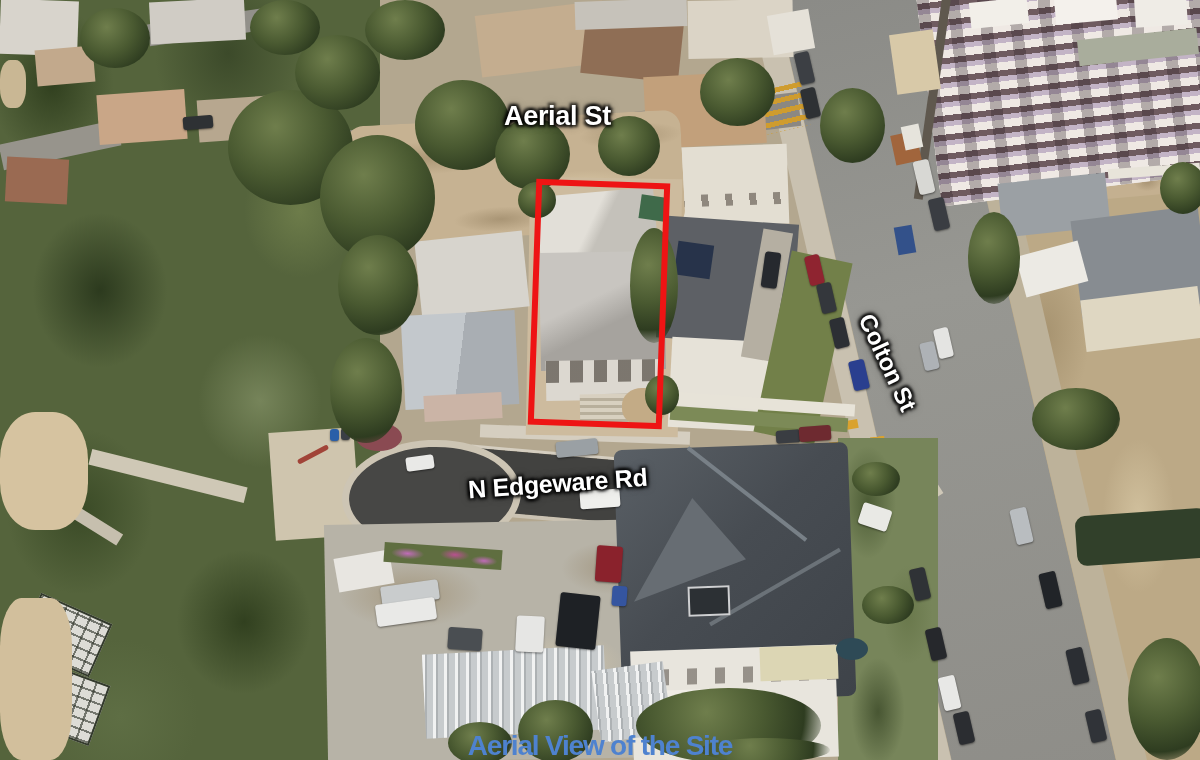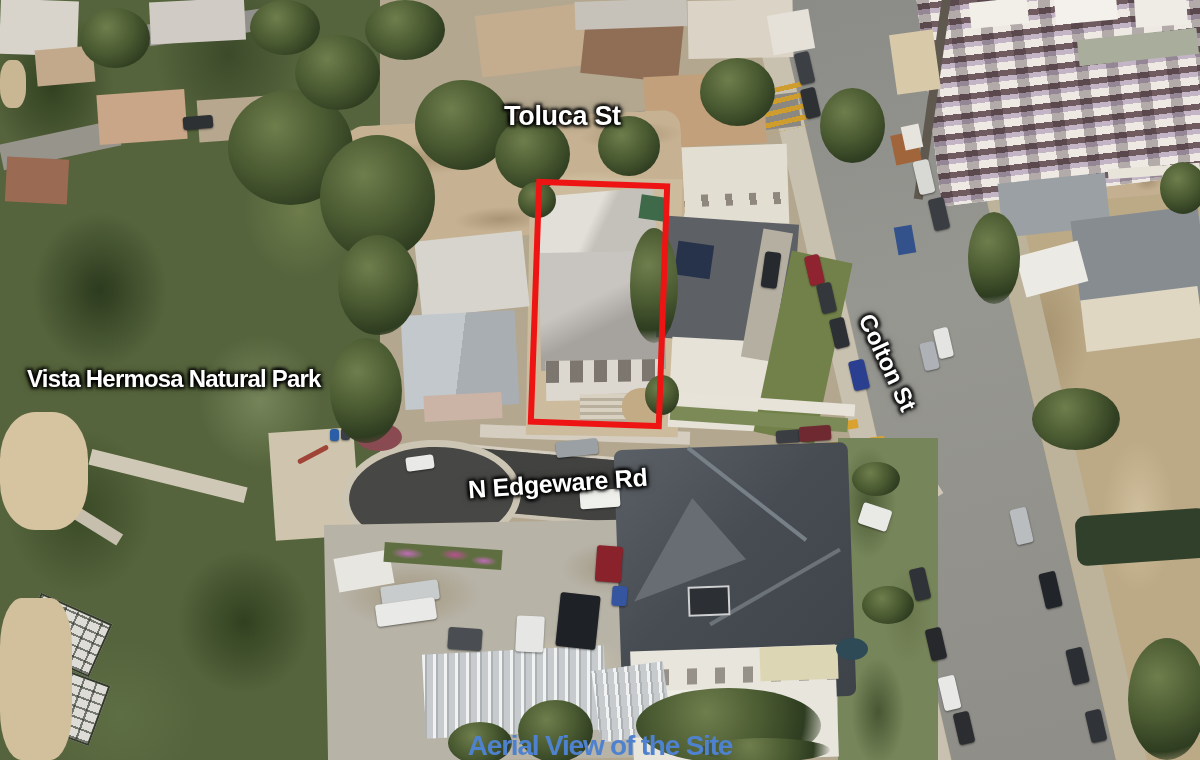--- a/index.html
+++ b/index.html
@@ -205,19 +205,18 @@
   <div class="a" style="left:1076px;top:512px;width:132px;height:50px;background:#31402a;border-radius:10px;transform:rotate(-4deg);"></div>
   <div class="a tree" style="left:1128px;top:638px;width:78px;height:122px;"></div>
   <div class="a tree" style="left:80px;top:8px;width:70px;height:60px;"></div>
   <div class="a tree" style="left:250px;top:0px;width:70px;height:55px;"></div>
   <div class="a tree" style="left:365px;top:0px;width:80px;height:60px;"></div>
   <div class="a tree" style="left:852px;top:462px;width:48px;height:34px;"></div>
   <div class="a tree" style="left:862px;top:586px;width:52px;height:38px;"></div>
 
   <div class="sitebox"></div>
 
-  <div class="maplabel" style="left:504px;top:102px;font-size:27px;">Toluca St</div>
-  <div class="maplabel" style="left:27px;top:366px;font-size:24px;letter-spacing:-0.8px;">Vista Hermosa Natural Park</div>
+  <div class="maplabel" style="left:504px;top:102px;font-size:27px;">Aerial St</div>
   <div class="maplabel" style="left:877px;top:310px;font-size:24px;transform:rotate(65deg);transform-origin:0 0;">Colton St</div>
   <div class="maplabel" style="left:468px;top:470px;font-size:25px;transform:rotate(-4deg);">N Edgeware Rd</div>
 
   <div class="caption">Aerial View of the Site</div>
 </div>
 
 </body></html>

